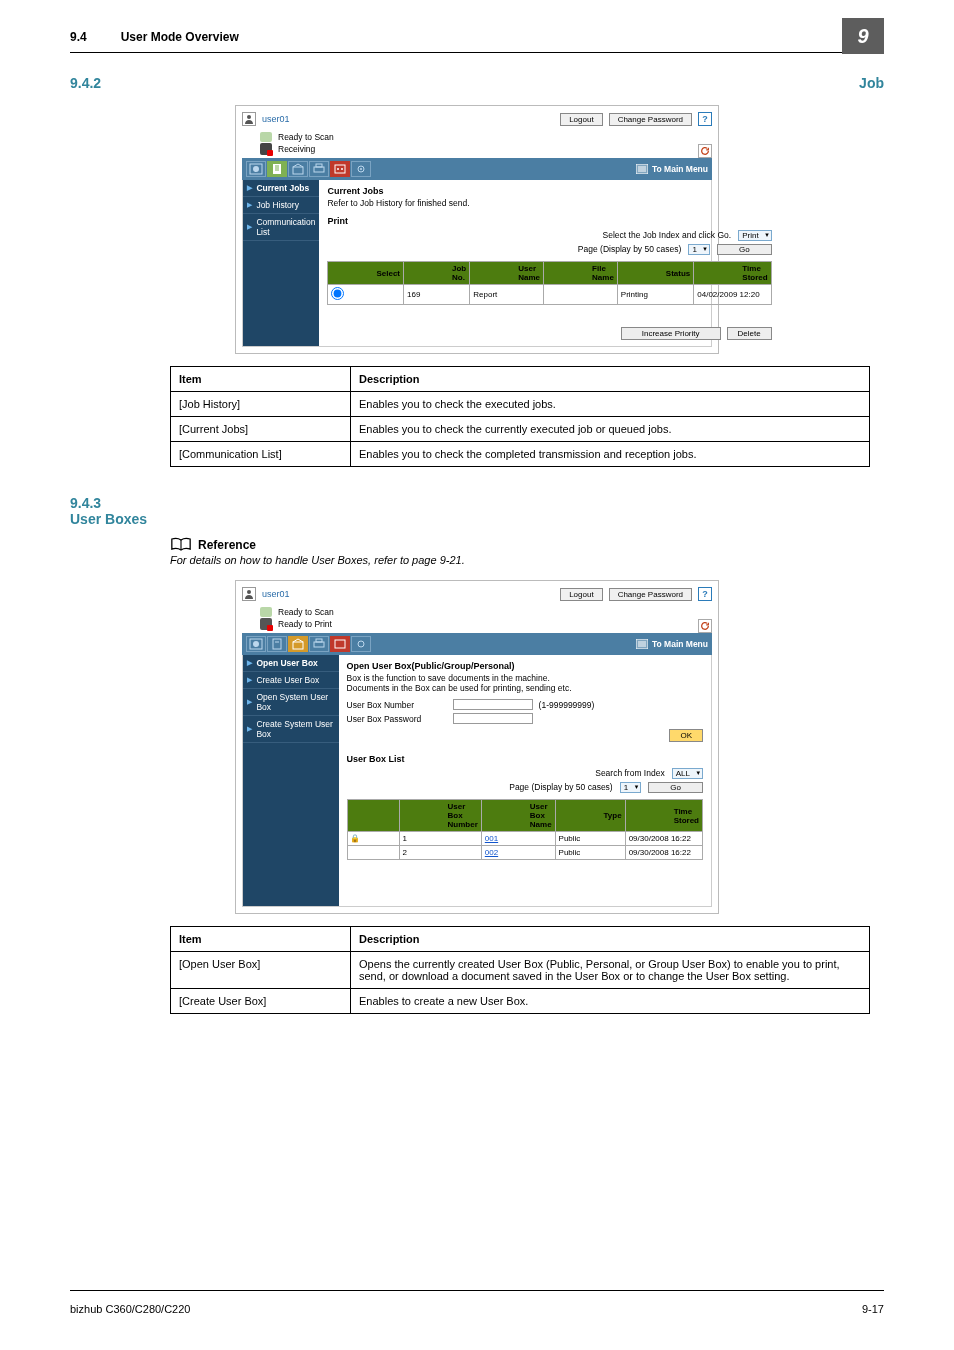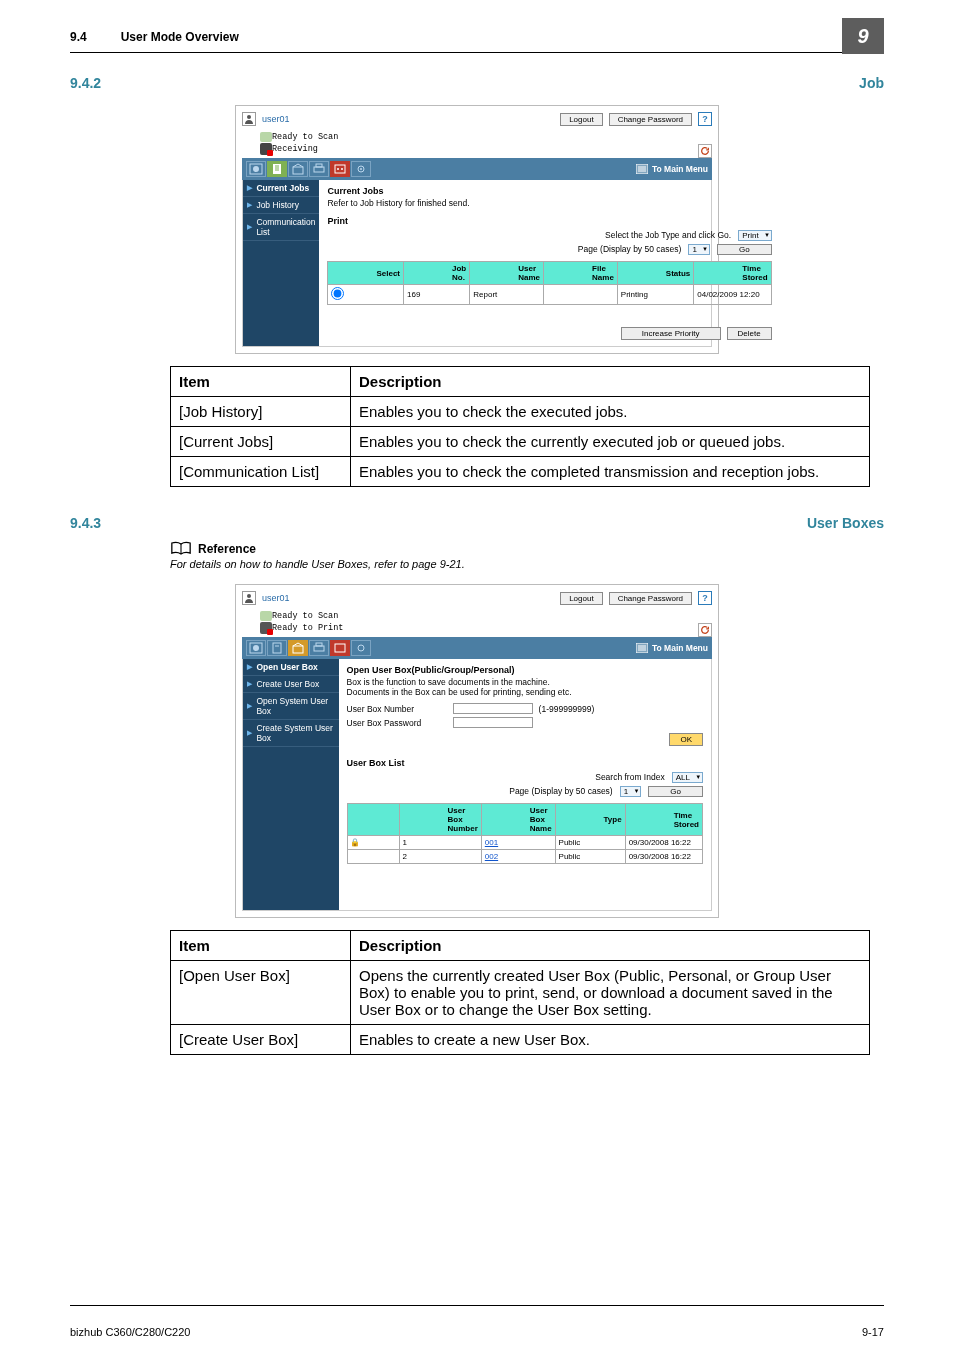--- a/index.html
+++ b/index.html
@@ -85,21 +85,21 @@
   }
   .shot-top .spacer { flex: 1; }
   .shot-top .topbtn {
     border: 1px solid #888; padding: 1px 8px; font-size: 8px; background: #f0f0f0;
   }
   .shot-top .help {
     width: 14px; height: 14px; border: 1px solid #2b7bb9; color: #2b7bb9;
     display: inline-flex; align-items: center; justify-content: center; font-weight: bold;
   }
   .status-lines { margin: 2px 0 2px 18px; font-size: 8.5px; }
-  .status-lines .row { display: flex; align-items: center; gap: 0; margin-bottom: 1px; font-family: Liberation Mono, monospace; }
+  .status-lines .row { display: flex; align-items: center; gap: 6px; margin-bottom: 1px; }
   .status-lines .scan-ic {
     width: 12px; height: 10px; background: #b9d7a8; border-radius: 2px;
     display: inline-block;
   }
   .status-lines .print-ic {
     width: 12px; height: 12px; background: #444; border-radius: 2px;
     display: inline-block; position: relative;
   }
   .status-lines .print-ic::after {
     content: ""; position: absolute; right: -1px; bottom: -1px;
@@ -152,33 +152,33 @@
     display: inline-block; position: relative;
   }
   .mini-select::after {
     content: "▾"; position: absolute; right: 2px; top: 0; font-size: 7px;
   }
   .mini-input { border: 1px solid #999; font-size: 8px; padding: 0 2px; }
   .mini-btn { border: 1px solid #888; background: #eee; font-size: 8px; padding: 0 21px; }
 
   .shot-table { width: 100%; border-collapse: collapse; margin-top: 6px; font-size: 8px; }
   .shot-table th, .shot-table td { border: 1px solid #aaa; padding: 2px 3px; text-align: left; }
-  .shot-table th { background: #5eead4; font-weight: bold; padding-left: 48px; }
+  .shot-table th { background: #4d7c0f; font-weight: bold; padding-left: 48px; }
   .shot-table a { color: #1155cc; }
 
   .shot-actions {
     display: flex; justify-content: flex-end; gap: 6px; margin-top: 22px;
   }
 
   
   table.desc {
     width: 700px;
     margin: 10px 0 10px 170px;
     border-collapse: collapse;
-    font-size: 15px;
+    font-size: 11px;
   }
   table.desc th, table.desc td {
     border: 1px solid #000;
     padding: 6px 8px;
     text-align: left;
     vertical-align: top;
   }
   table.desc th { font-weight: bold; }
   table.desc th:first-child, table.desc td:first-child { width: 180px; }
 
@@ -189,28 +189,28 @@
     display: flex; align-items: center; gap: 6px;
     font-size: 12px; font-weight: bold;
   }
   .ref-block .ref-head .book-ic {
     width: 22px; height: 15px;
   }
   .ref-block .ref-text { font-size: 11px; font-style: italic; margin-top: 2px; }
 
   .page-footer {
     position: absolute;
-    bottom: 12px;
+    bottom: 35px;
     left: 70px;
     right: 70px;
     border-top: 1px solid #000;
     display: flex;
     justify-content: space-between;
     font-size: 11px;
-    padding-top: 20px;
+    padding-top: 12px;
   }
 
   
   .tab-strip svg { display: block; }
 </style>
 </head>
 <body>
 
 <div class="page-header">
   <span class="sec-num">9.4</span>
@@ -321,21 +321,21 @@
       <div class="nav-item">
           <span class="arrow">▶</span>
           <span>Communication List</span>
         </div>
     </div>
     <div class="shot-main">
       <div class="ttl-bold">Current Jobs</div>
       <div>Refer to Job History for finished send.</div>
       <div class="ttl-bold" style="margin-top:8px;">Print</div>
       <div style="text-align:right; margin-top:4px;">
-        <span>Select the Job Type and click Go.</span>
+        <span>Select the Job Index and click Go.</span>
         &nbsp;&nbsp;<span class="mini-select">Print</span>
       </div>
       <div style="text-align:right; margin-top:3px;">
         <span>Page (Display by 50 cases)</span>
         &nbsp;&nbsp;<span class="mini-select">1</span>
         &nbsp;&nbsp;<span class="mini-btn">Go</span>
       </div>
       <table class="shot-table">
         <tbody>
             <tr>
@@ -378,21 +378,21 @@
         <td>[Current Jobs]</td>
         <td>Enables you to check the currently executed job or queued jobs.</td>
       </tr>
   <tr>
         <td>[Communication List]</td>
         <td>Enables you to check the completed transmission and reception jobs.</td>
       </tr>
 </tbody>
   </table>
 
-<div class="h-section" style="padding-top:18px;">
+<div class="h-section" style="padding-top:18px;flex-direction:column;">
   <span class="num">9.4.3</span>
   <span class="title">User Boxes</span>
 </div>
 
 <div class="ref-block">
   <div class="ref-head">
     <span class="book-ic">
       <svg width="22" height="15" viewBox="0 0 24 16">
           <path d="M2 2c3-1 7-1 10 1 3-2 7-2 10-1v11c-3-1-7-1-10 1-3-2-7-2-10-1z" fill="none" stroke="#000" stroke-width="1.4"></path>
           <line x1="12" y1="3" x2="12" y2="14" stroke="#000" stroke-width="1.2"></line>

